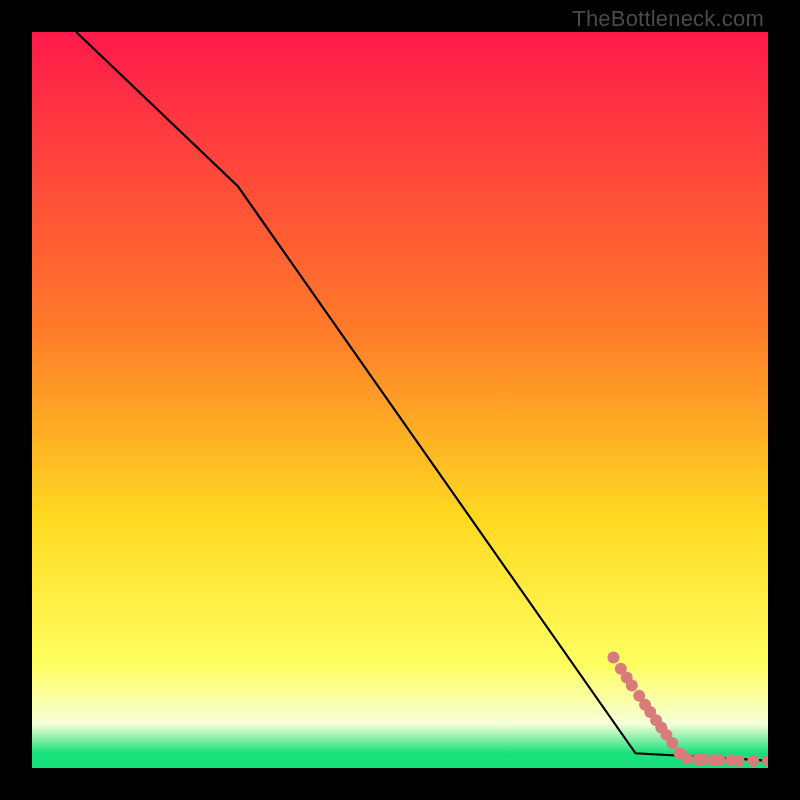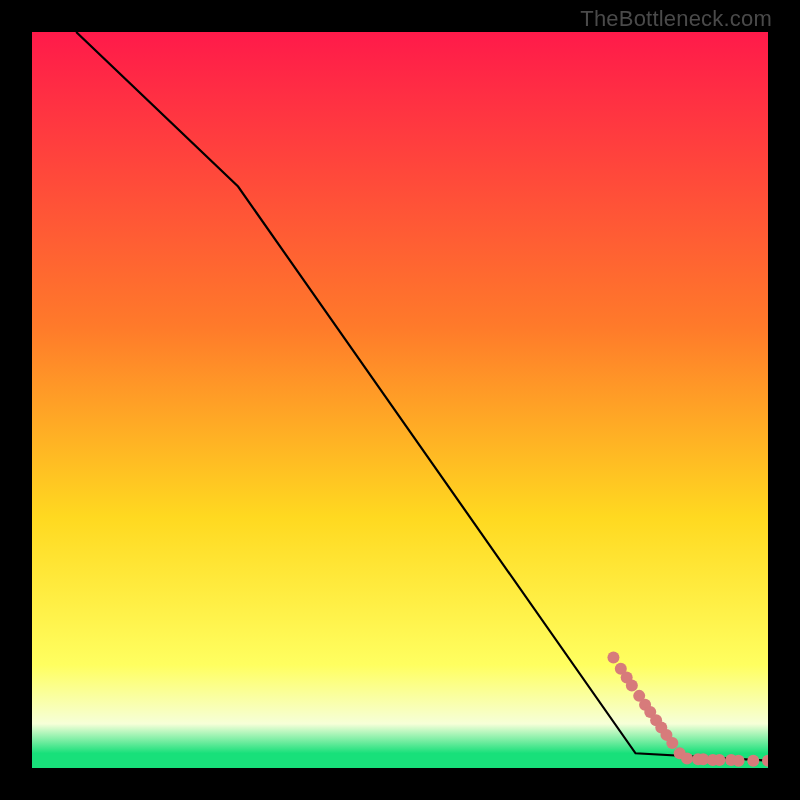--- a/index.html
+++ b/index.html
@@ -22,21 +22,21 @@
   .plot {
     position: absolute;
     top: 32px;
     left: 32px;
     width: 736px;
     height: 736px;
   }
   .watermark {
     position: absolute;
     top: 6px;
-    right: 28px;
+    right: 36px;
     color: #4a4a4a;
     font-size: 22px;
     font-weight: 500;
     letter-spacing: 0.2px;
   }
 </style>
 </head>
 <body>
 
 <div class="frame">

